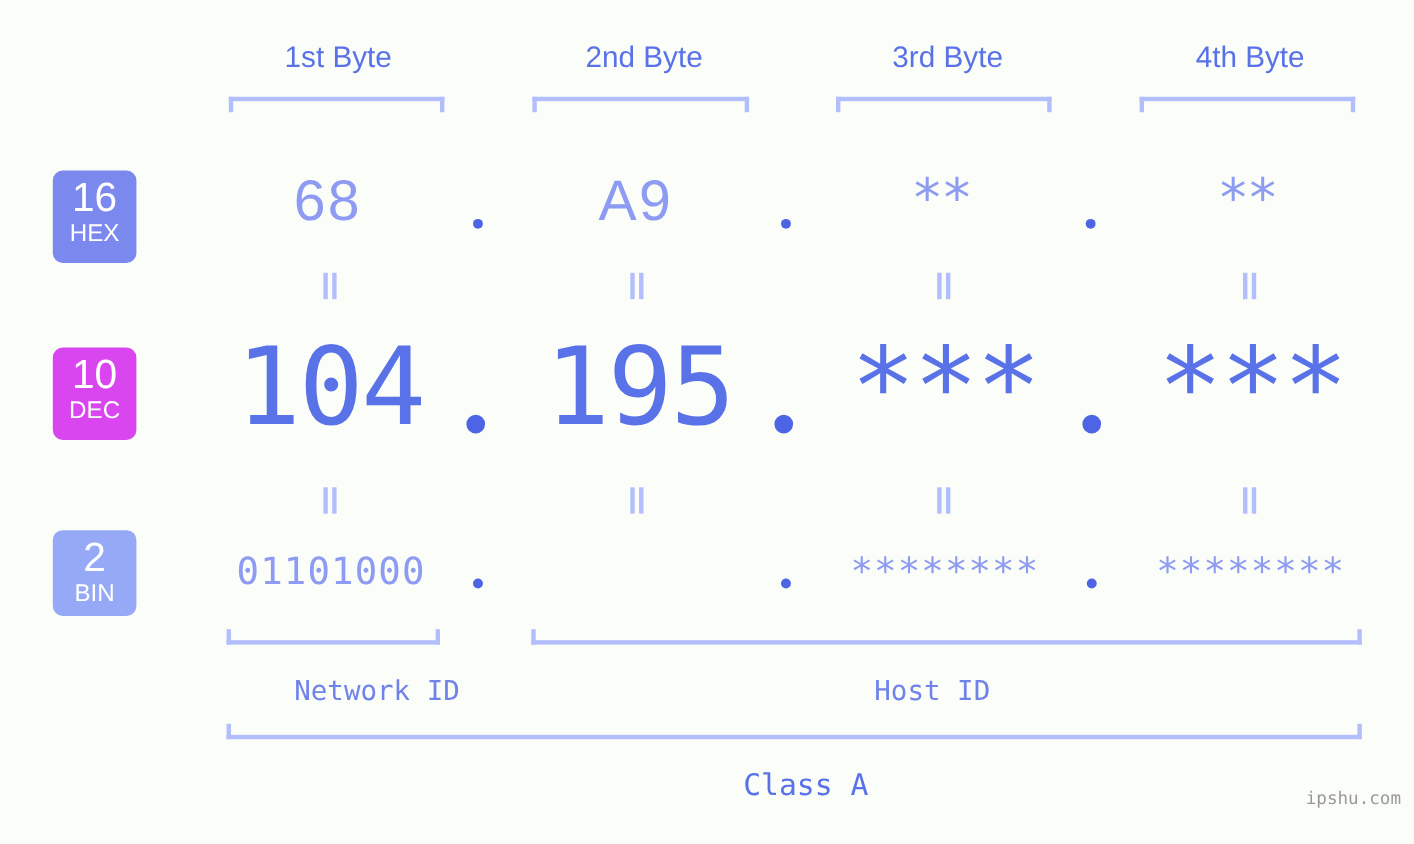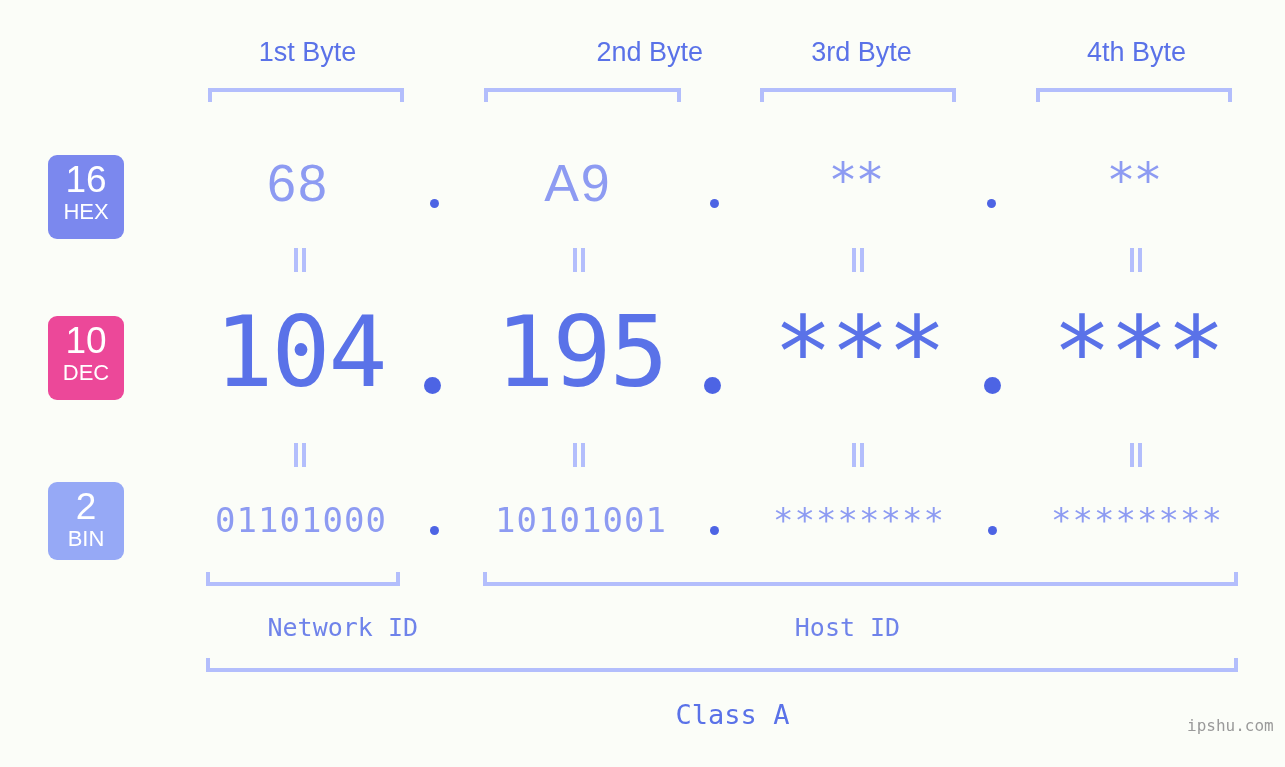--- a/index.html
+++ b/index.html
@@ -72,21 +72,21 @@
     line-height: 38px;
     font-weight: 400;
   }
   .badge .lbl {
     display: block;
     font-size: 22px;
     line-height: 25px;
     font-weight: 400;
   }
   .badge-hex { background: #7b88ee; }
-  .badge-dec { background: #ec4899; }
+  .badge-dec { background: #d946ef; }
   .badge-bin { background: #96a9f6; }
 
   
   .cell {
     position: absolute;
     text-align: center;
     white-space: nowrap;
     font-family: "DejaVu Sans Mono", monospace;
   }
 
@@ -184,21 +184,21 @@
     color: #9a9a9a;
     white-space: nowrap;
   }
 </style>
 </head>
 <body>
 
 <div id="stage">
 
   <div class="byte-header" style="left:190px; top:35px; width:235px;">1st Byte</div>
-  <div class="byte-header" style="left:468px; top:35px; width:235px;text-align:right;">2nd Byte</div>
+  <div class="byte-header" style="left:468px; top:35px; width:235px;">2nd Byte</div>
   <div class="byte-header" style="left:744px; top:35px; width:235px;">3rd Byte</div>
   <div class="byte-header" style="left:1019px; top:35px; width:235px;">4th Byte</div>
 
   <div class="bracket-top" style="left:208px; top:88px; width:196px;"></div>
   <div class="bracket-top" style="left:484px; top:88px; width:197px;"></div>
   <div class="bracket-top" style="left:760px; top:88px; width:196px;"></div>
   <div class="bracket-top" style="left:1036px; top:88px; width:196px;"></div>
 
   <div class="badge badge-hex" style="left:48px; top:155px; height:84px;">
     <span class="num">16</span>
@@ -267,21 +267,20 @@
     </div>
 
   <div class="badge badge-bin" style="left:48px; top:482px; height:78px;">
     <span class="num">2</span>
     <span class="lbl">BIN</span>
   </div>
 
   <div class="cell bin-val" style="left:190px; top:500px; width:222px;">01101000</div>
   <div class="dot dot-bin" style="left:430px; top:526px;"></div>
 
-  <div class="cell bin-val" style="left:470px; top:500px; width:222px;">10101001</div>
   <div class="dot dot-bin" style="left:710px; top:526px;"></div>
 
   <div class="cell bin-star" style="left:748px; top:500px; width:222px;">********</div>
   <div class="dot dot-bin" style="left:988px; top:526px;"></div>
 
   <div class="cell bin-star" style="left:1026px; top:500px; width:222px;">********</div>
 
   <div class="bracket-bottom" style="left:206px; top:572px; width:194px;"></div>
   <div class="bracket-bottom" style="left:483px; top:572px; width:755px;"></div>
 

